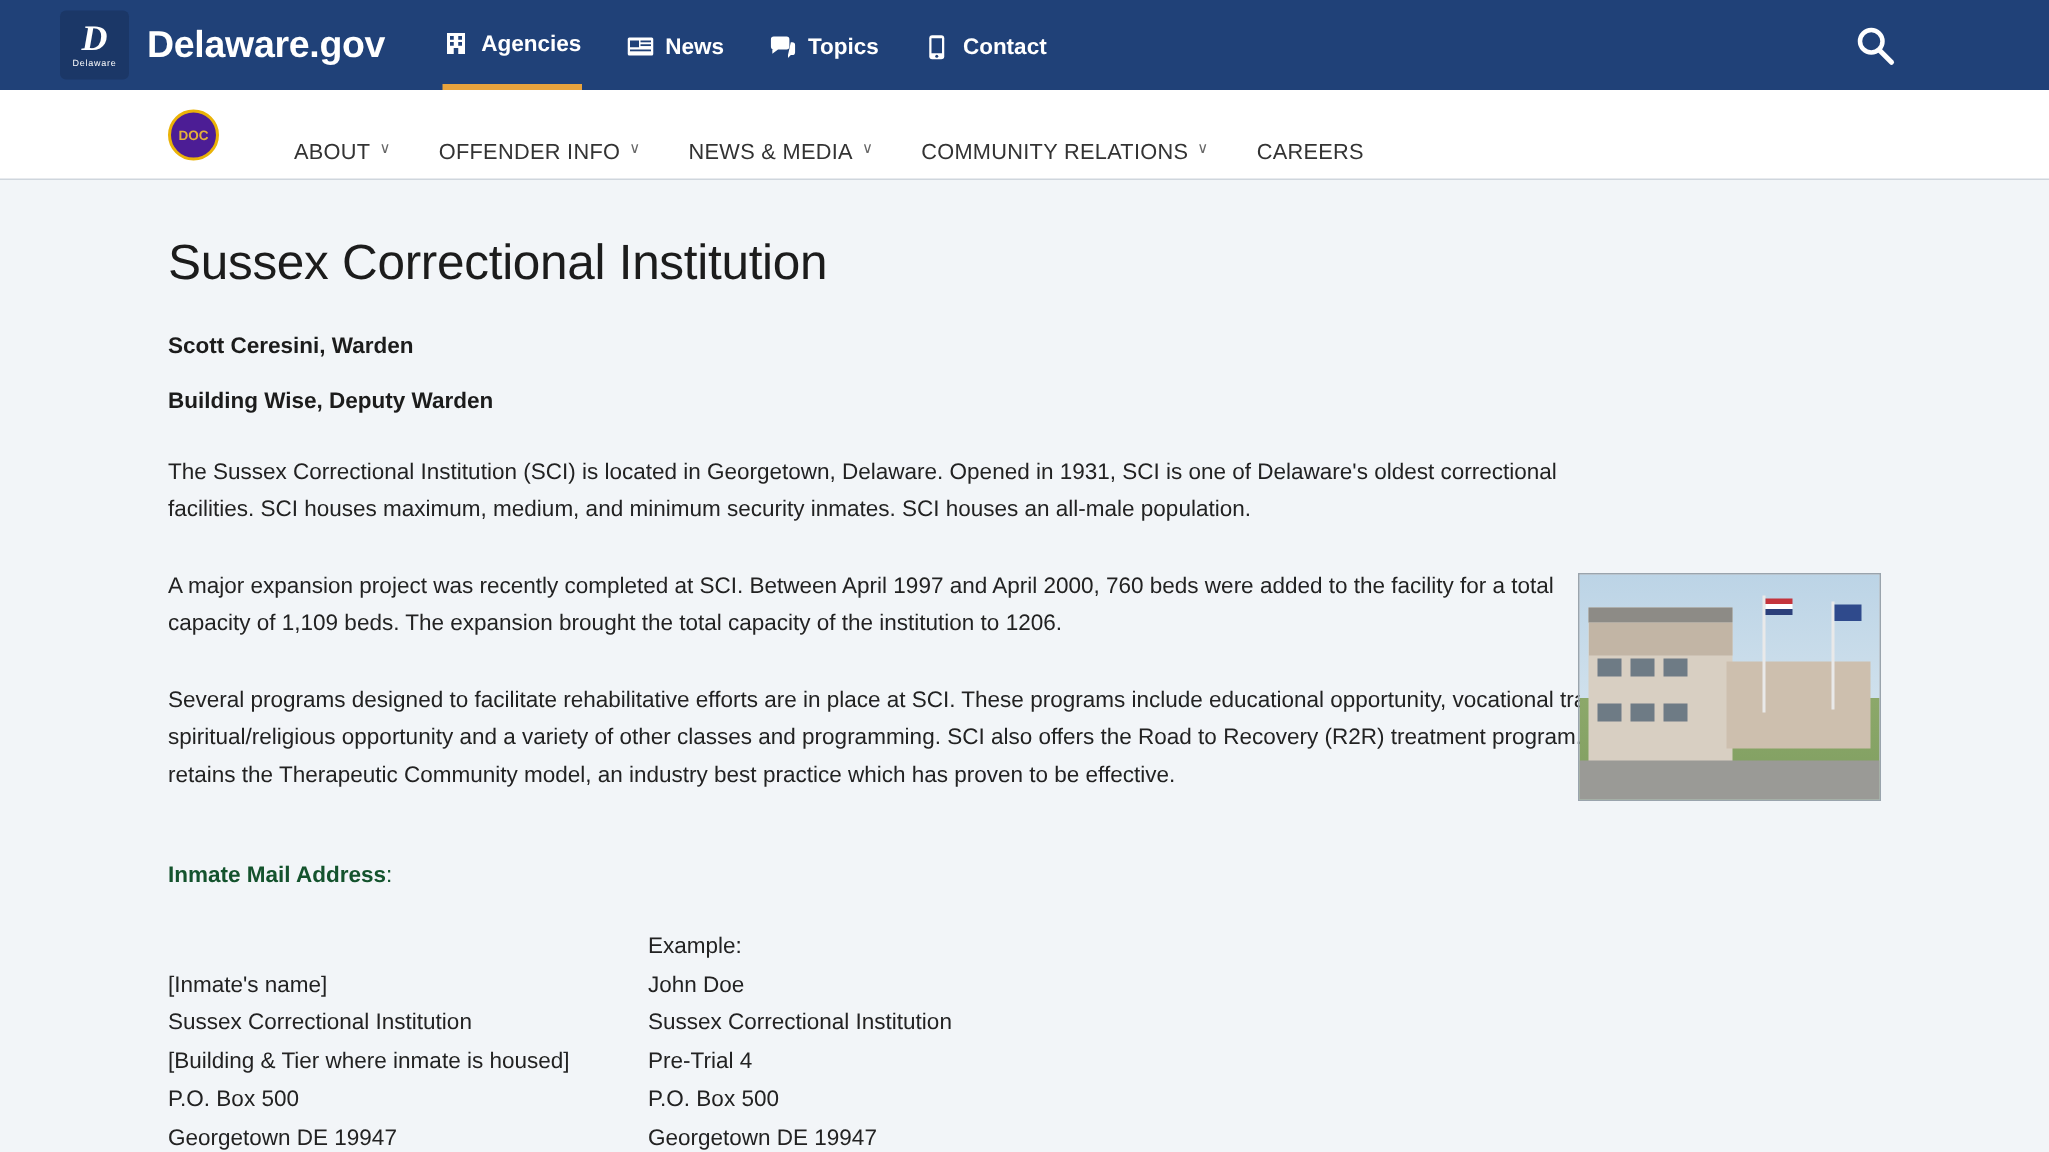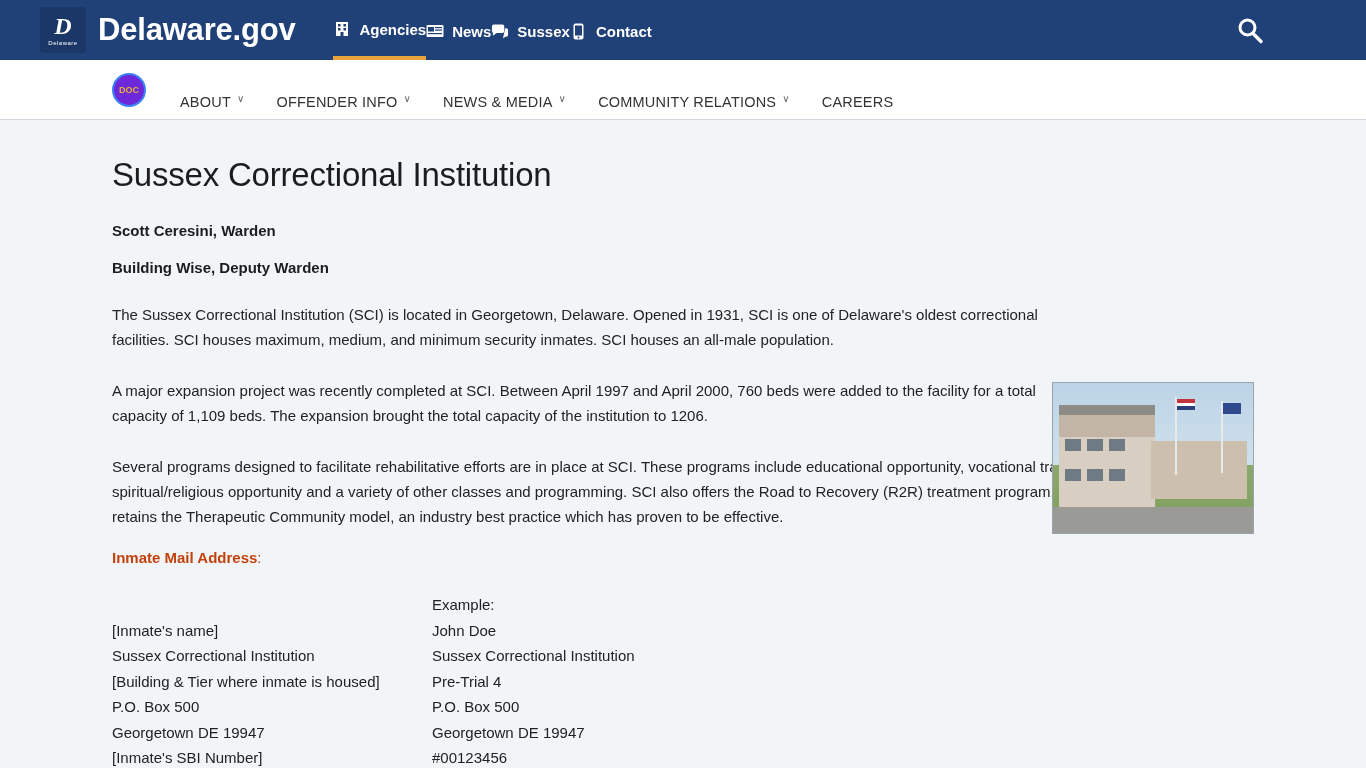--- a/index.html
+++ b/index.html
@@ -48,27 +48,28 @@
     font-style: italic;
     font-weight: bold;
   }
   .seal .seal-word {
     font-size: 6px;
     letter-spacing: .5px;
     margin-top: 2px;
   }
   .brand-title {
     color: #ffffff;
-    font-size: 31px;
+    font-size: 25px;
     font-weight: bold;
     letter-spacing: -.2px;
   }
   .top-nav {
     display: flex;
     align-items: center;
+    gap: 30px;
     margin-left: 38px;
     height: 60px;
   }
   .top-nav-item {
     display: flex;
     align-items: center;
     gap: 8px;
     color: #ffffff;
     font-size: 15px;
     font-weight: bold;
@@ -104,24 +105,24 @@
     background: #ffffff;
     border-bottom: 1px solid #cfd6dd;
     display: flex;
     align-items: center;
     padding-left: 112px;
     box-sizing: border-box;
   }
   .agency-logo {
     width: 30px;
     height: 30px;
-    margin-right: 34px;
-    background: #6d28d9;
+    margin-right: 50px;
+    background: #4c1d95;
     border-radius: 50%;
-    border: 2px solid #3b82f6;
+    border: 2px solid #eab308;
     display: flex;
     align-items: center;
     justify-content: center;
     color: #e4b13a;
     font-size: 9px;
     font-weight: bold;
     flex: none;
   }
   .agency-nav {
     display: flex;
@@ -223,22 +224,22 @@
   .photo .road {
     position: absolute;
     left: 0;
     bottom: 0;
     width: 100%;
     height: 26px;
     background: #9a9a96;
   }
   .mail-heading {
     font-size: 15px;
-    color: #c2410c;
-    margin-top: 20px;
+    color: #14532d;
+    margin-top: 46px;
   }
   .mail-heading b { font-weight: bold; }
   .address-block {
     display: flex;
     margin-top: 26px;
     font-size: 15px;
     line-height: 25.5px;
     color: #222;
   }
   .addr-col-1 { width: 320px; }
@@ -284,21 +285,21 @@
       </span>
       <span>News</span>
     </div>
     <div class="top-nav-item">
       <span class="tn-icon">
         <svg width="19" height="15" viewBox="0 0 19 15">
             <path d="M1 2a2 2 0 012-2h9a2 2 0 012 2v5a2 2 0 01-2 2H6l-4 3V9H3a2 2 0 01-2-2z" fill="#fff"></path>
             <path d="M15 4h1a2 2 0 012 2v5a2 2 0 01-2 2h-1l-2 2v-2" fill="#fff"></path>
           </svg>
       </span>
-      <span>Sussex</span>
+      <span>Topics</span>
     </div>
     <div class="top-nav-item">
       <span class="tn-icon">
         <svg width="11" height="17" viewBox="0 0 11 17">
             <rect x="0.5" y="0.5" width="10" height="16" rx="2" fill="#fff"></rect>
             <rect x="2" y="2.5" width="7" height="10" fill="#204178"></rect>
             <circle cx="5.5" cy="14.5" r="1" fill="#204178"></circle>
           </svg>
       </span>
       <span>Contact</span>

